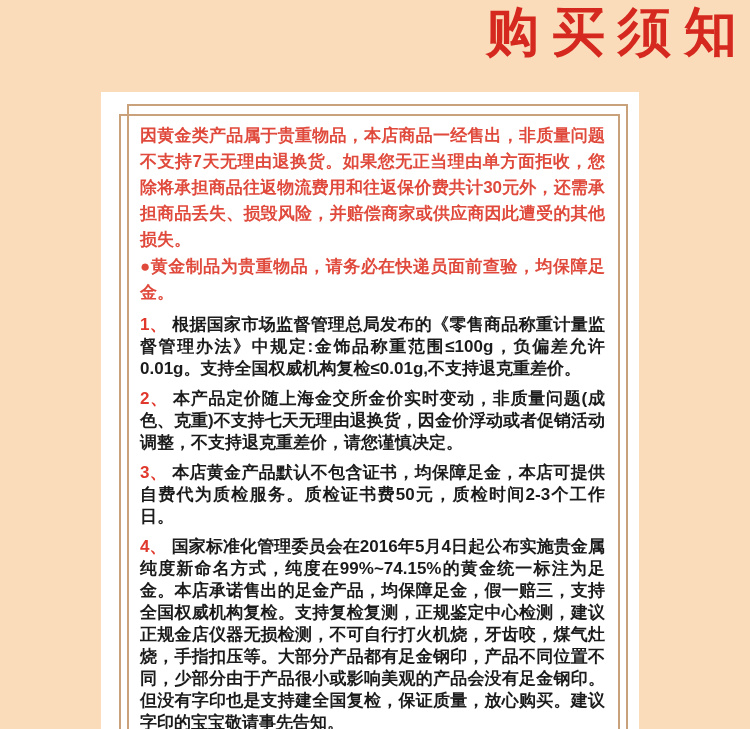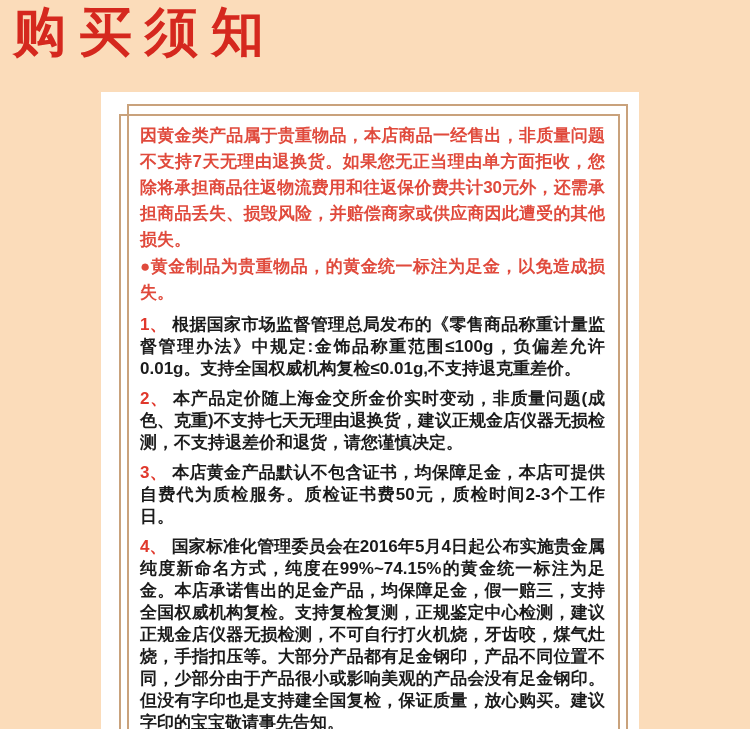--- a/index.html
+++ b/index.html
@@ -12,21 +12,21 @@
     overflow: hidden;
     background: #FBDCBA;
     position: relative;
     font-family: "Liberation Sans", "DejaVu Sans", sans-serif;
   }
   .page-title {
     position: absolute;
     top: 2px;
     left: 0;
     width: 750px;
-    text-align: left;
+    text-align: right;
     font-size: 53px;
     font-weight: bold;
     color: #D5281E;
     letter-spacing: 13px;
     text-indent: 13px;
     margin: 0;
     line-height: 1.15;
   }
   .notice-card {
     position: absolute;
@@ -92,22 +92,22 @@
 </style>
 </head>
 <body>
 
 <h1 class="page-title">购买须知</h1>
 
 <div class="notice-card">
   <div class="frame-back"></div>
   <div class="frame-front">
     <p class="intro-text">因黄金类产品属于贵重物品，本店商品一经售出，非质量问题不支持7天无理由退换货。如果您无正当理由单方面拒收，您除将承担商品往返物流费用和往返保价费共计30元外，还需承担商品丢失、损毁风险，并赔偿商家或供应商因此遭受的其他损失。</p>
-    <p class="bullet-text">●黄金制品为贵重物品，的黄金统一标注为足金，以免造成损失。</p>
+    <p class="bullet-text">●黄金制品为贵重物品，请务必在快递员面前查验，均保障足金。</p>
     <div class="items">
       <p class="notice-item"><span class="item-num">1、</span><span>根据国家市场监督管理总局发布的《零售商品称重计量监督管理办法》中规定:金饰品称重范围≤100g，负偏差允许0.01g。支持全国权威机构复检≤0.01g,不支持退克重差价。</span></p>
-      <p class="notice-item"><span class="item-num">2、</span><span>本产品定价随上海金交所金价实时变动，非质量问题(成色、克重)不支持七天无理由退换货，建议正规金店仪器无损检测，不支持退差价和退货，请您谨慎决定。</span></p>
+      <p class="notice-item"><span class="item-num">2、</span><span>本产品定价随上海金交所金价实时变动，非质量问题(成色、克重)不支持七天无理由退换货，因金价浮动或者促销活动调整，不支持退克重差价，请您谨慎决定。</span></p>
       <p class="notice-item"><span class="item-num">3、</span><span>本店黄金产品默认不包含证书，均保障足金，本店可提供自费代为质检服务。质检证书费50元，质检时间2-3个工作日。</span></p>
       <p class="notice-item"><span class="item-num">4、</span><span>国家标准化管理委员会在2016年5月4日起公布实施贵金属纯度新命名方式，纯度在99%~74.15%的黄金统一标注为足金。本店承诺售出的足金产品，均保障足金，假一赔三，支持全国权威机构复检。支持复检复测，正规鉴定中心检测，建议正规金店仪器无损检测，不可自行打火机烧，牙齿咬，煤气灶烧，手指扣压等。大部分产品都有足金钢印，产品不同位置不同，少部分由于产品很小或影响美观的产品会没有足金钢印。但没有字印也是支持建全国复检，保证质量，放心购买。建议字印的宝宝敬请事先告知。</span></p>
 
     </div>
   </div>
 </div>
 
 </body></html>

